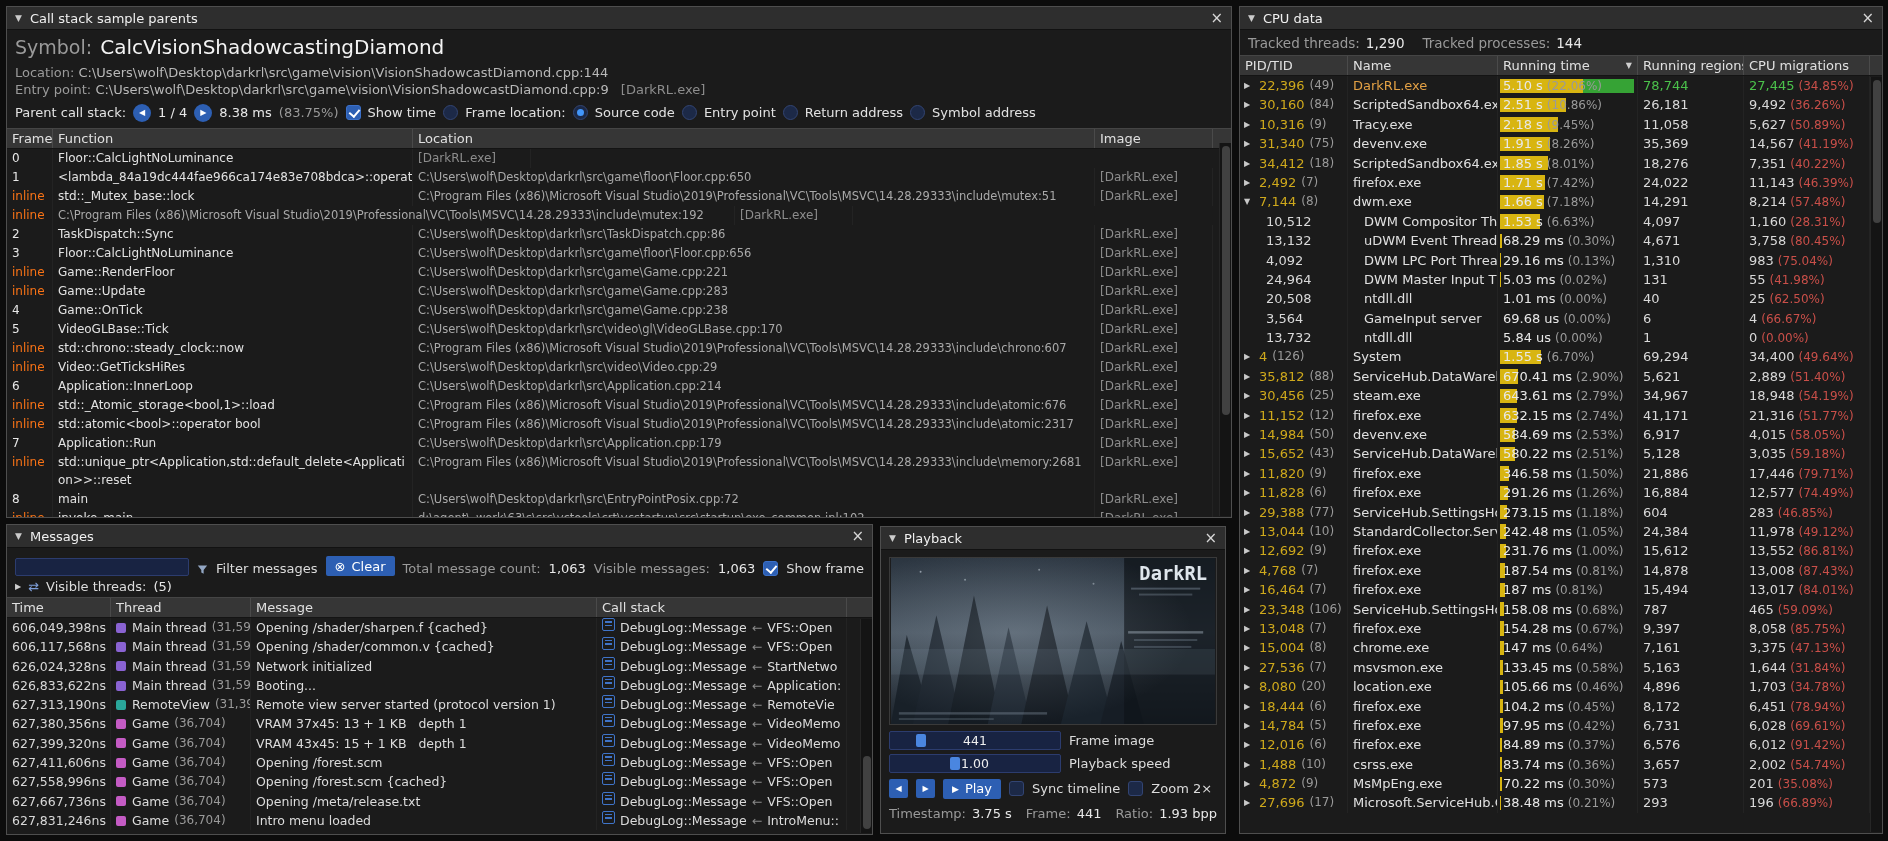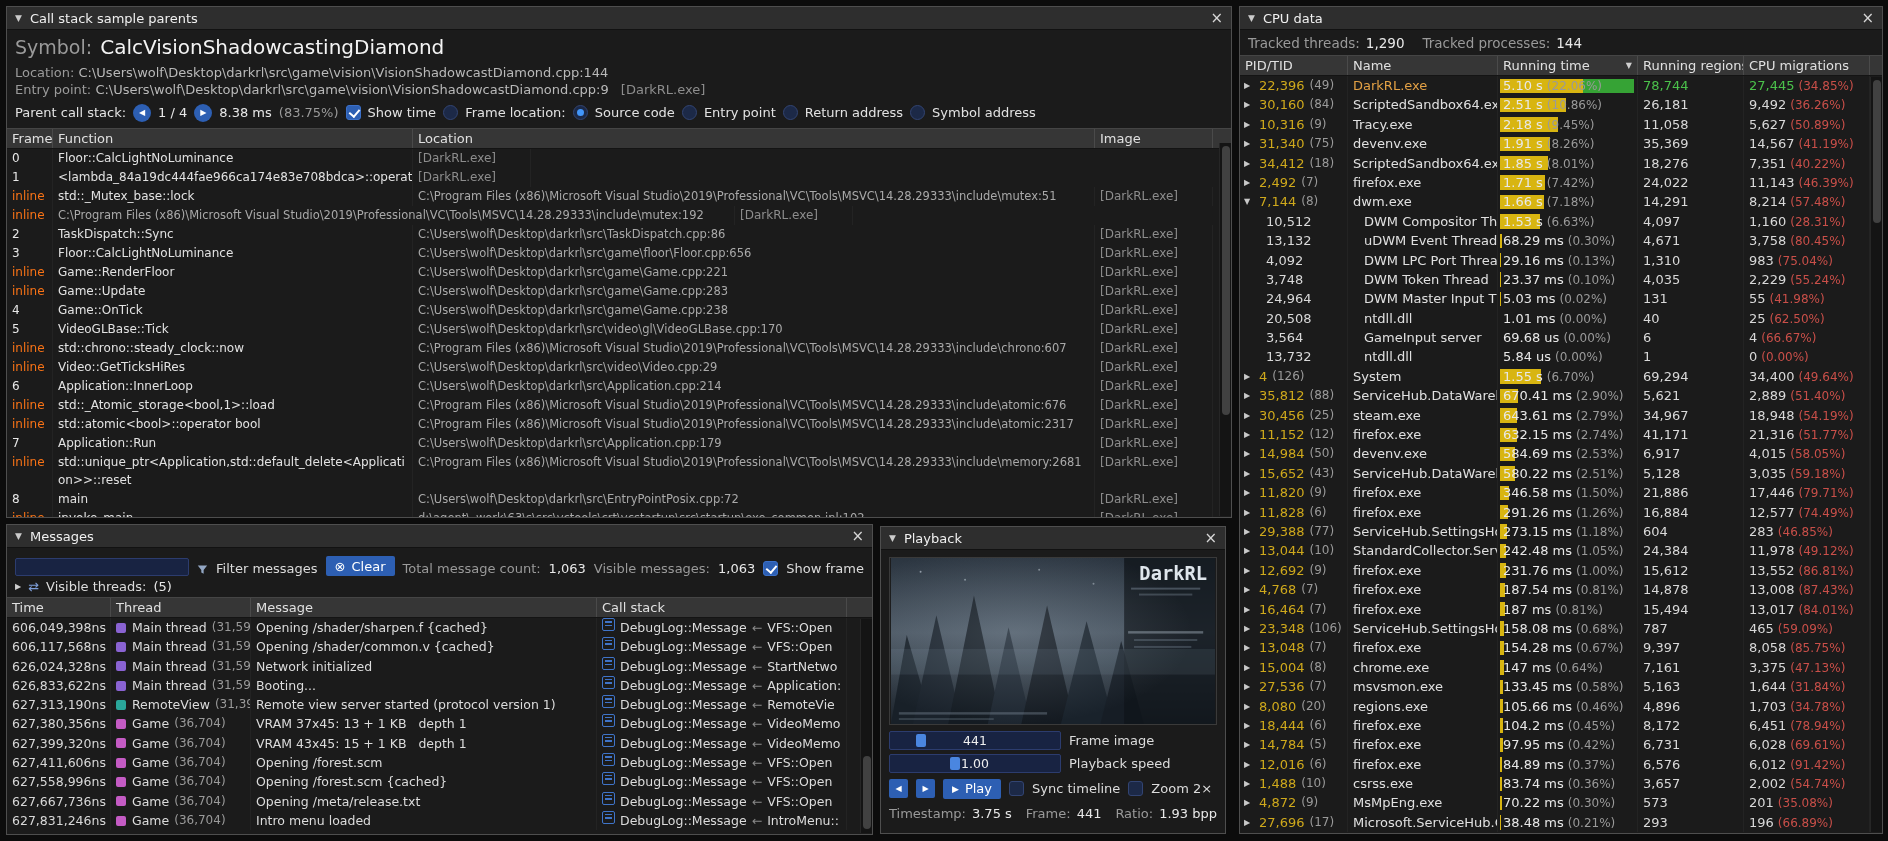--- a/index.html
+++ b/index.html
@@ -157,20 +157,21 @@
   </div>
   <div class="tbody">
       <div class="cs-row">
         <div class="cf">0</div>
         <div class="cfn">Floor::CalcLightNoLuminance</div>
         <div class="cimg">[DarkRL.exe]</div>
       </div>
       <div class="cs-row">
         <div class="cf">1</div>
         <div class="cfn">&lt;lambda_84a19dc444fae966ca174e83e708bdca&gt;::operator()</div>
+        <div class="cloc">C:\Users\wolf\Desktop\darkrl\src\game\floor\Floor.cpp:650</div>
         <div class="cimg">[DarkRL.exe]</div>
       </div>
       <div class="cs-row">
         <div class="cf inl">inline</div>
         <div class="cfn">std::_Mutex_base::lock</div>
         <div class="cloc">C:\Program Files (x86)\Microsoft Visual Studio\2019\Professional\VC\Tools\MSVC\14.28.29333\include\mutex:51</div>
         <div class="cimg">[DarkRL.exe]</div>
       </div>
       <div class="cs-row">
         <div class="cf inl">inline</div>
@@ -708,31 +709,20 @@
         </div>
         <div class="cn">DWM LPC Port Thread</div>
         <div class="ctm"><span class="bars">
             <span class="seg" style="width: 0.6%; background: rgb(216, 181, 17);"></span>
           </span><span class="txt">29.16 ms</span><span class="pct">(0.13%)</span></div>
         <div class="crg">1,310</div>
         <div class="cmg"><span class="mignum">983</span><span class="pctred">(75.04%)</span></div>
       </div>
       <div class="cpu-row child">
         <div class="cp">
-          <span class="pid">3,748</span>
-        </div>
-        <div class="cn">DWM Token Thread</div>
-        <div class="ctm"><span class="bars">
-            <span class="seg" style="width: 0.5%; background: rgb(216, 181, 17);"></span>
-          </span><span class="txt">23.37 ms</span><span class="pct">(0.10%)</span></div>
-        <div class="crg">4,035</div>
-        <div class="cmg"><span class="mignum">2,229</span><span class="pctred">(55.24%)</span></div>
-      </div>
-      <div class="cpu-row child">
-        <div class="cp">
           <span class="pid">24,964</span>
         </div>
         <div class="cn">DWM Master Input Threa</div>
         <div class="ctm"><span class="bars">
             <span class="seg" style="width: 0.1%; background: rgb(216, 181, 17);"></span>
           </span><span class="txt">5.03 ms</span><span class="pct">(0.02%)</span></div>
         <div class="crg">131</div>
         <div class="cmg"><span class="mignum">55</span><span class="pctred">(41.98%)</span></div>
       </div>
       <div class="cpu-row child">
@@ -988,21 +978,21 @@
           </span><span class="txt">133.45 ms</span><span class="pct">(0.58%)</span></div>
         <div class="crg">5,163</div>
         <div class="cmg"><span class="mignum">1,644</span><span class="pctred">(31.84%)</span></div>
       </div>
       <div class="cpu-row">
         <div class="cp">
           <span class="arrow">▶</span>
           <span class="pid">8,080</span>
           <span class="cnt">(20)</span>
         </div>
-        <div class="cn">regions.exe</div>
+        <div class="cn">location.exe</div>
         <div class="ctm"><span class="bars">
             <span class="seg" style="width: 2.1%; background: rgb(216, 181, 17);"></span>
           </span><span class="txt">105.66 ms</span><span class="pct">(0.46%)</span></div>
         <div class="crg">4,896</div>
         <div class="cmg"><span class="mignum">1,703</span><span class="pctred">(34.78%)</span></div>
       </div>
       <div class="cpu-row">
         <div class="cp">
           <span class="arrow">▶</span>
           <span class="pid">18,444</span>

